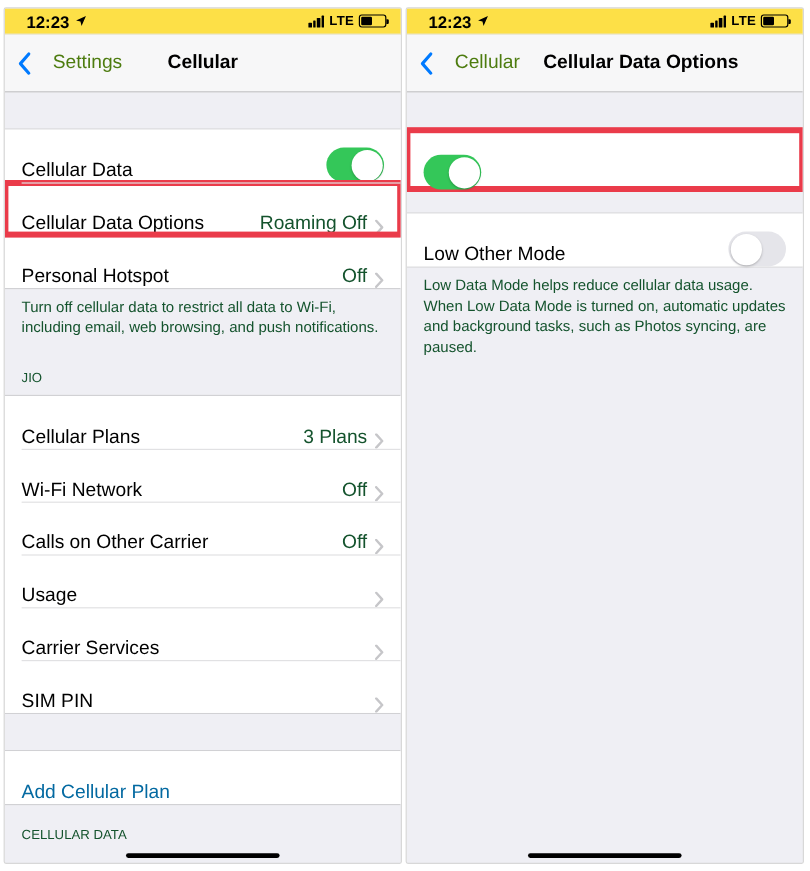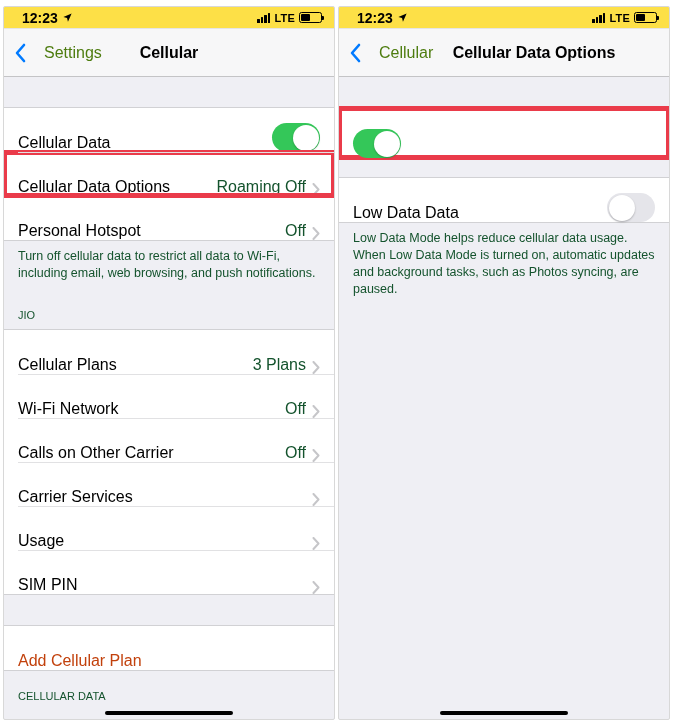--- a/index.html
+++ b/index.html
@@ -95,21 +95,21 @@
     position: relative;
     background: #fff;
   }
   .row + .row::before {
     content: "";
     position: absolute; left: 14px; right: 0; top: 0;
     height: 0.8px; background: #e1e1e3;
   }
   .row .label { flex: 1; font-size: 16px; color: #000; }
   .row .value { font-size: 16px; color: #14532d; margin-right: 6px; }
-  .row .link-label { flex:1; font-size: 16px; color: #c2410c; }
+  .row .link-label { flex:1; font-size: 16px; color: #0369a1; }
   .chevron svg { display:block; }
   .chevron { color:#c6c6c9; }
   
   .row.highlight {
     outline: 5px solid #ea3b4a;
     outline-offset: -3px;
     z-index: 2;
   }
   
   .footer, .section-header {
@@ -233,29 +233,29 @@
         <div class="row">
           <span class="label">Calls on Other Carrier</span>
           <span class="value">Off</span>
           <span class="chevron">
               <svg width="8" height="13" viewBox="0 0 8 13">
                 <path d="M1.5 1 L6.5 6.5 L1.5 12" stroke="#c6c6c9" stroke-width="2" fill="none" stroke-linecap="round" stroke-linejoin="round"></path>
               </svg>
             </span>
         </div>
         <div class="row">
+          <span class="label">Usage</span>
+          <span class="chevron">
+              <svg width="8" height="13" viewBox="0 0 8 13">
+                <path d="M1.5 1 L6.5 6.5 L1.5 12" stroke="#c6c6c9" stroke-width="2" fill="none" stroke-linecap="round" stroke-linejoin="round"></path>
+              </svg>
+            </span>
+        </div>
+        <div class="row">
           <span class="label">Carrier Services</span>
-          <span class="chevron">
-              <svg width="8" height="13" viewBox="0 0 8 13">
-                <path d="M1.5 1 L6.5 6.5 L1.5 12" stroke="#c6c6c9" stroke-width="2" fill="none" stroke-linecap="round" stroke-linejoin="round"></path>
-              </svg>
-            </span>
-        </div>
-        <div class="row">
-          <span class="label">Usage</span>
           <span class="chevron">
               <svg width="8" height="13" viewBox="0 0 8 13">
                 <path d="M1.5 1 L6.5 6.5 L1.5 12" stroke="#c6c6c9" stroke-width="2" fill="none" stroke-linecap="round" stroke-linejoin="round"></path>
               </svg>
             </span>
         </div>
         <div class="row">
           <span class="label">SIM PIN</span>
           <span class="chevron">
               <svg width="8" height="13" viewBox="0 0 8 13">
@@ -318,21 +318,21 @@
       <div class="group">
         <div class="row highlight" style="min-height:50px">
           <span class="toggle on">
               <span class="knob"></span>
             </span>
         </div>
       </div>
       <div class="spacer sm"></div>
       <div class="group">
         <div class="row">
-          <span class="label">Low Data Data</span>
+          <span class="label">Low Other Mode</span>
           <span class="toggle off">
               <span class="knob"></span>
             </span>
         </div>
       </div>
       <div class="footer">Low Data Mode helps reduce cellular data usage. When Low Data Mode is turned on, automatic updates and background tasks, such as Photos syncing, are paused.</div>
     </div>
     <div class="home-indicator"></div>
   </div>
 

